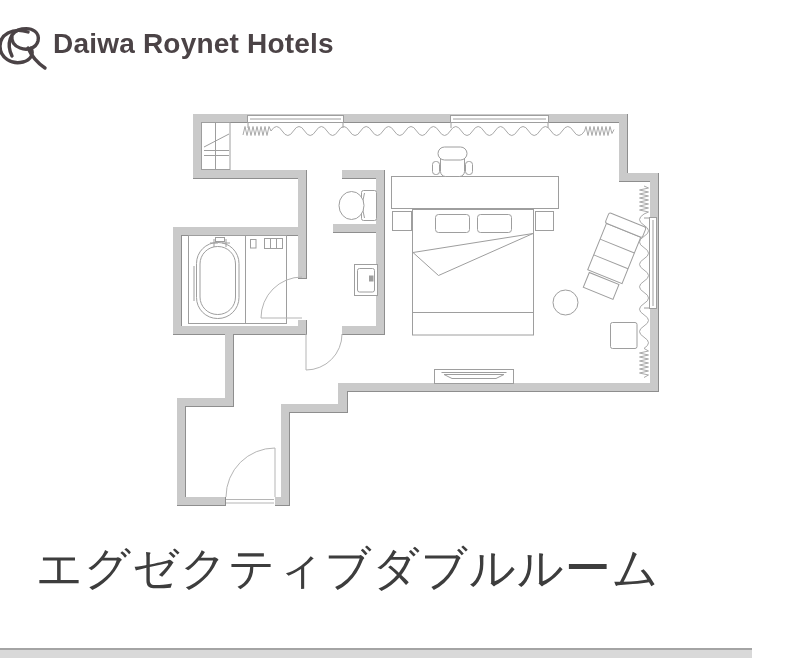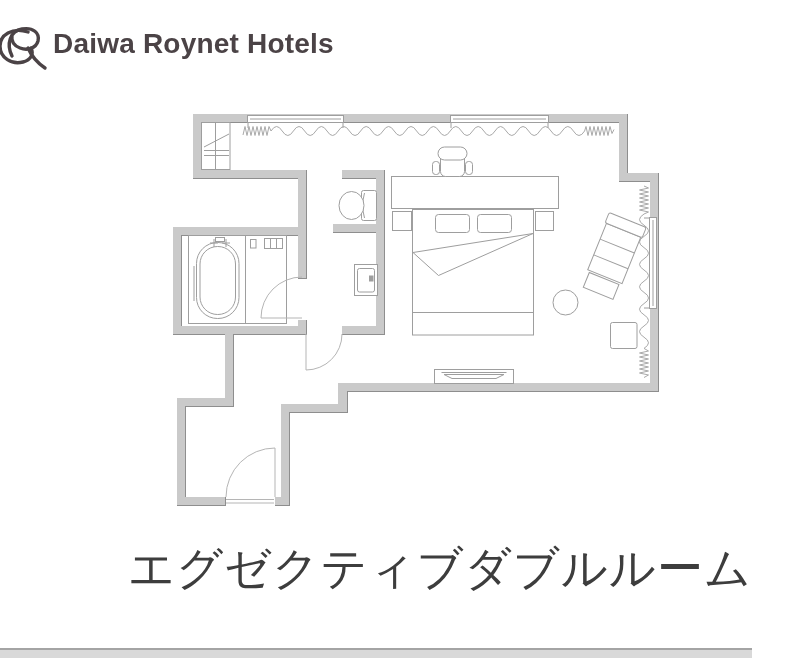--- a/index.html
+++ b/index.html
@@ -2,21 +2,21 @@
 <html style="--logo-color: #4b4346; --title-color: #3d3d3d; --wall-fill: #cacaca; --wall-stroke: #8e8e8e; --furniture: #9e9e9e; --window: #9e9e9e; --door: #b5b5b5; --curtain: #a9a9a9; --footer-bar: #d9d9d9; --footer-line: #a4a4a4;"><head>
 <meta charset="utf-8">
 <style>
   html,body{margin:0;padding:0;background:#fff;}
   .page{position:relative;width:752px;height:658px;background:#fff;overflow:hidden;
         font-family:"Liberation Sans", sans-serif;}
   .logo-mark{position:absolute;left:-2px;top:15px;}
   .brand{position:absolute;left:53px;top:28px;font-size:28px;font-weight:600;
          letter-spacing:.2px;color:var(--logo-color,#4b4346);white-space:nowrap;}
   .plan{position:absolute;left:0;top:0;}
-  .room-title{position:absolute;left:0;right:0;top:538px;text-align:right;
+  .room-title{position:absolute;left:0;right:0;top:538px;text-align:left;
       padding-left:36px;font-size:46px;font-weight:300;letter-spacing:1px;
       color:var(--title-color,#3d3d3d);white-space:nowrap;}
   .footer-bar{position:absolute;left:0;right:0;bottom:0;height:8px;
       background:var(--footer-bar,#d9d9d9);border-top:2px solid var(--footer-line,#a4a4a4);}
   
   .wall{fill:var(--wall-fill,#cacaca);stroke:var(--wall-stroke,#8e8e8e);stroke-width:1;}
   .wall2{fill:var(--wall-fill,#cacaca);stroke:none;}
   .fur{fill:#fff;stroke:var(--furniture,#9e9e9e);stroke-width:1;}
   .furn{fill:none;stroke:var(--furniture,#9e9e9e);stroke-width:1;}
   .furs{fill:var(--furniture,#9e9e9e);stroke:none;}

